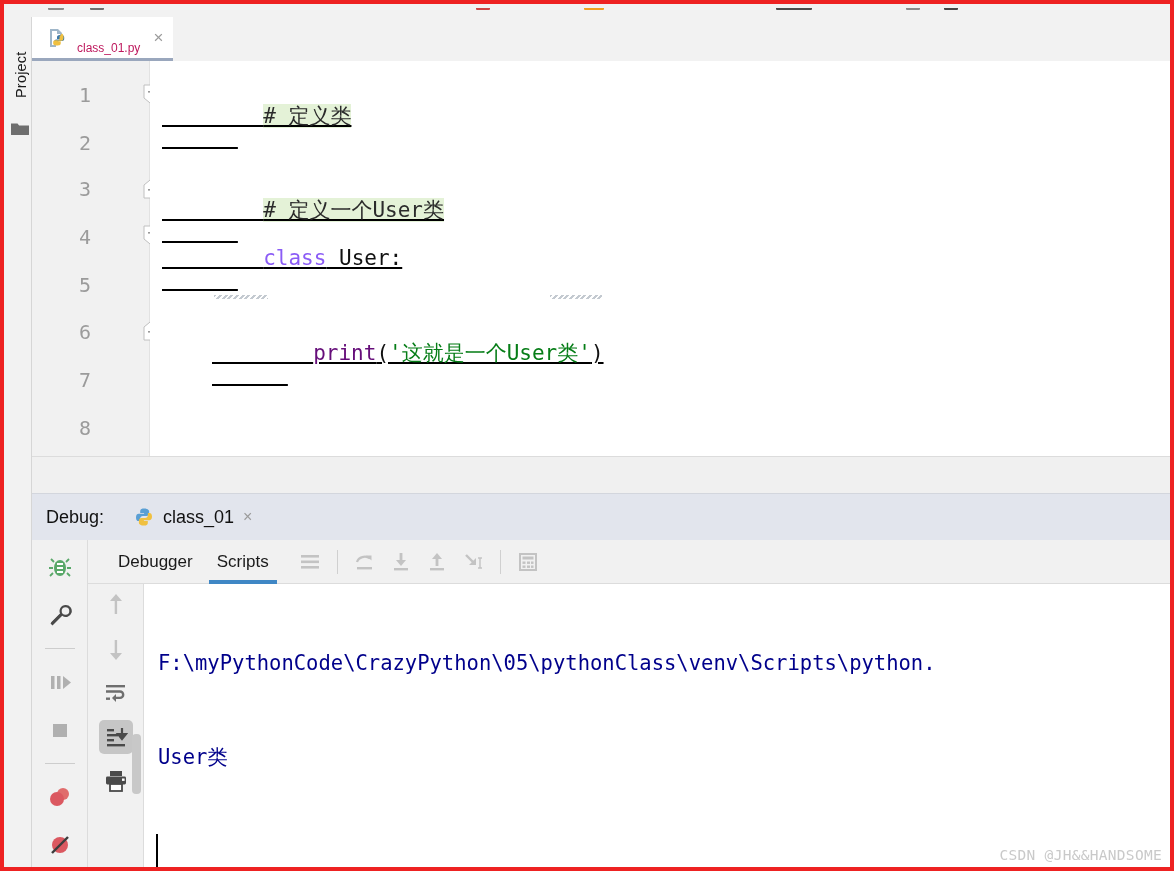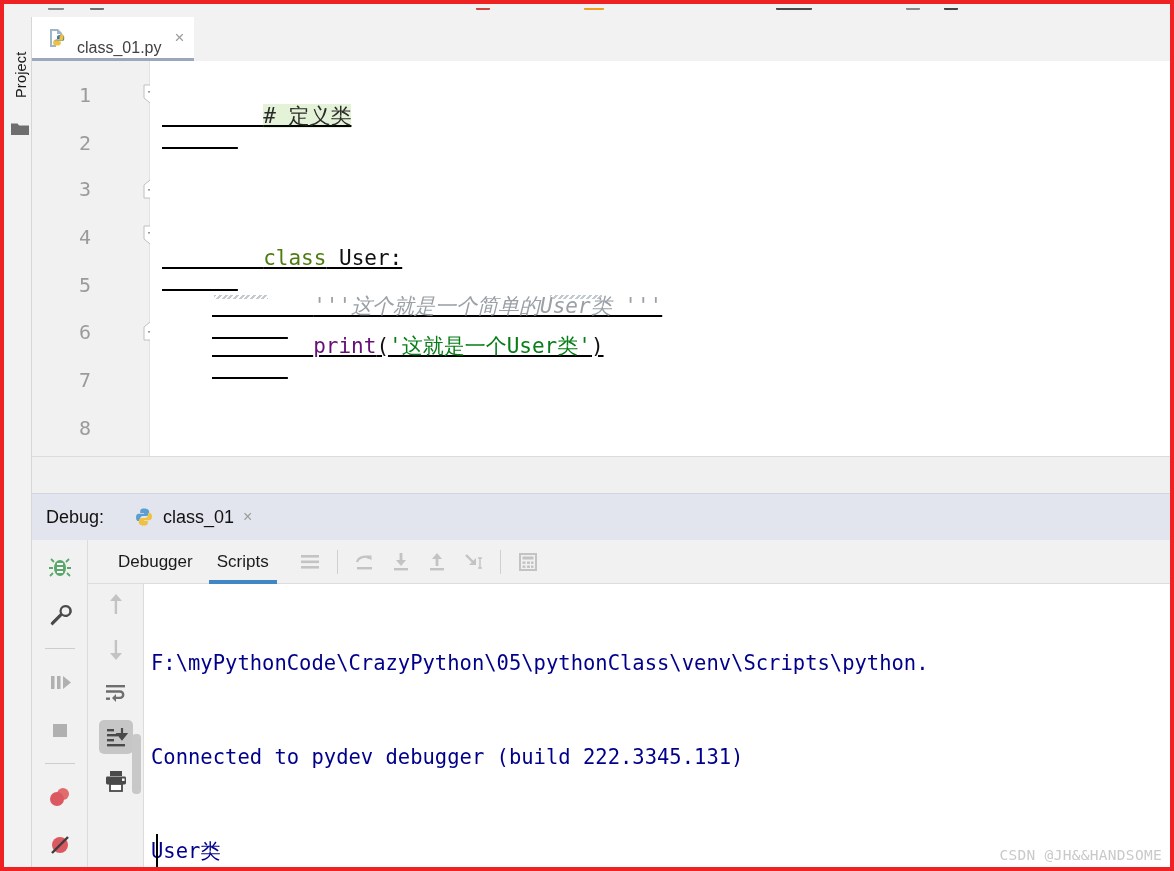--- a/index.html
+++ b/index.html
@@ -55,21 +55,21 @@
     background: #f2f2f2;
   }
   .file-tab {
     position: absolute; left: 0; top: 0;
     height: 44px; padding: 0 10px 0 16px;
     background: #ffffff;
     display: flex; align-items: center; gap: 9px;
     border-bottom: 3px solid #9aa7bd;
   }
   .py-icon { width: 20px; height: 20px; position: relative; flex: none; }
-  .tab-name { font-size: 16px; color: #404040; margin-top: 20px; }
+  .tab-name { font-size: 12px; color: #be185d; margin-top: 20px; }
   .tab-close { font-size: 17px; color: #9b9b9b; padding-left: 4px; cursor: pointer; }
 
   
   .editor {
     position: absolute; left: 28px; top: 57px;
     width: 1142px; height: 395px;
     background: #ffffff;
     display: flex;
   }
   .gutter {
@@ -94,21 +94,21 @@
     width: 19px; height: 22px;
   }
   .code-area {
     position: relative; flex: 1;
     background: #ffffff;
     font-family: "DejaVu Sans Mono", monospace;
     font-size: 21px;
   }
   .cline { position: absolute; left: 12px; white-space: pre; line-height: 22px; text-decoration: underline; }
   .hl-comment { background: #e4f2d7; color: #2b2b2b; }
-  .kw { color: #4d7c0f; }
+  .kw { color: #8b5cf6; }
   .ident { color: #111111; }
   .fn { color: #660e7a; }
   .str { color: #067d17; }
   .punct { color: #111111; }
   .doc { color: #9aa0a6; font-style: italic; }
   .squiggle {
     position: absolute; height: 4px;
     background-image: repeating-linear-gradient(135deg,#b9c0c8 0 2px,transparent 2px 4px);
     opacity: .85;
   }
@@ -192,21 +192,21 @@
     padding-top: 4px; gap: 10px;
   }
   .console-scroll {
     position: absolute; right: 2px; top: 150px;
     width: 9px; height: 60px; background: #c8c8c8; border-radius: 4px;
   }
   .console-out {
     flex: 1; background: #ffffff;
     font-family: "DejaVu Sans Mono", monospace;
     font-size: 20.5px; color: #00008b;
-    padding: 8px 0 0 7px;
+    padding: 8px 0 0 14px;
     position: relative; overflow: hidden;
     white-space: pre;
   }
   .coline { line-height: 46px; }
   .caret {
     position: absolute; left: 12px; top: 250px;
     width: 2px; height: 36px; background: #000;
   }
   .watermark {
     position: absolute; right: 12px; bottom: 8px;
@@ -276,29 +276,29 @@
       <svg class="fold" style="top:258px" viewBox="0 0 19 22">
         <path d="M9.5 1 18 8v13H1V8z" fill="#fff" stroke="#c0c0c0"></path>
         <rect x="5" y="12" width="9" height="1.6" fill="#9a9a9a"></rect>
       </svg>
     </div>
 
     <div class="code-area">
       <div class="cline" style="top:22px">
         <span class="hl-comment"># 定义类</span>
       </div>
+      <div class="cline" style="top:116px">
+        <span class="hl-comment"># 定义一个User类</span>
+      </div>
       <div class="cline" style="top:164px">
         <span class="kw">class</span><span class="ident"> User:</span>
       </div>
-      <div class="cline" style="top:212px; left:62px">
-        <span class="doc">'''这个就是一个简单的User类 '''</span>
-      </div>
       <div class="squiggle" style="top:234px; left:64px; width:54px;"></div>
       <div class="squiggle" style="top:234px; left:400px; width:52px;"></div>
-      <div class="cline" style="top:252px; left:62px">
+      <div class="cline" style="top:259px; left:62px">
         <span class="fn">print</span><span class="punct">(</span><span class="str">'这就是一个User类'</span><span class="punct">)</span>
       </div>
     </div>
   </div>
 
   <div class="mid-strip"></div>
 
   <div class="debug-header">
     <span class="debug-title">Debug:</span>
     <div class="debug-run-tab">
@@ -452,21 +452,20 @@
               <rect x="3" y="8.5" width="20" height="8" rx="1.4" fill="#4a4a4a"></rect>
               <rect x="19" y="10.5" width="2.6" height="2.4" fill="#ffffff"></rect>
               <rect x="7" y="16" width="12" height="7" fill="#ffffff" stroke="#4a4a4a" stroke-width="1.8"></rect>
             </svg>
           </div>
           <div class="console-scroll"></div>
         </div>
 
         <div class="console-out">
           <div class="coline">F:\myPythonCode\CrazyPython\05\pythonClass\venv\Scripts\python.</div>
-          <div class="coline">Connected to pydev debugger (build 222.3345.131)</div>
           <div class="coline">User类</div>
           
           
           <div class="caret"></div>
           <div class="watermark">CSDN @JH&amp;&amp;HANDSOME</div>
         </div>
       </div>
     </div>
   </div>
 </div>

